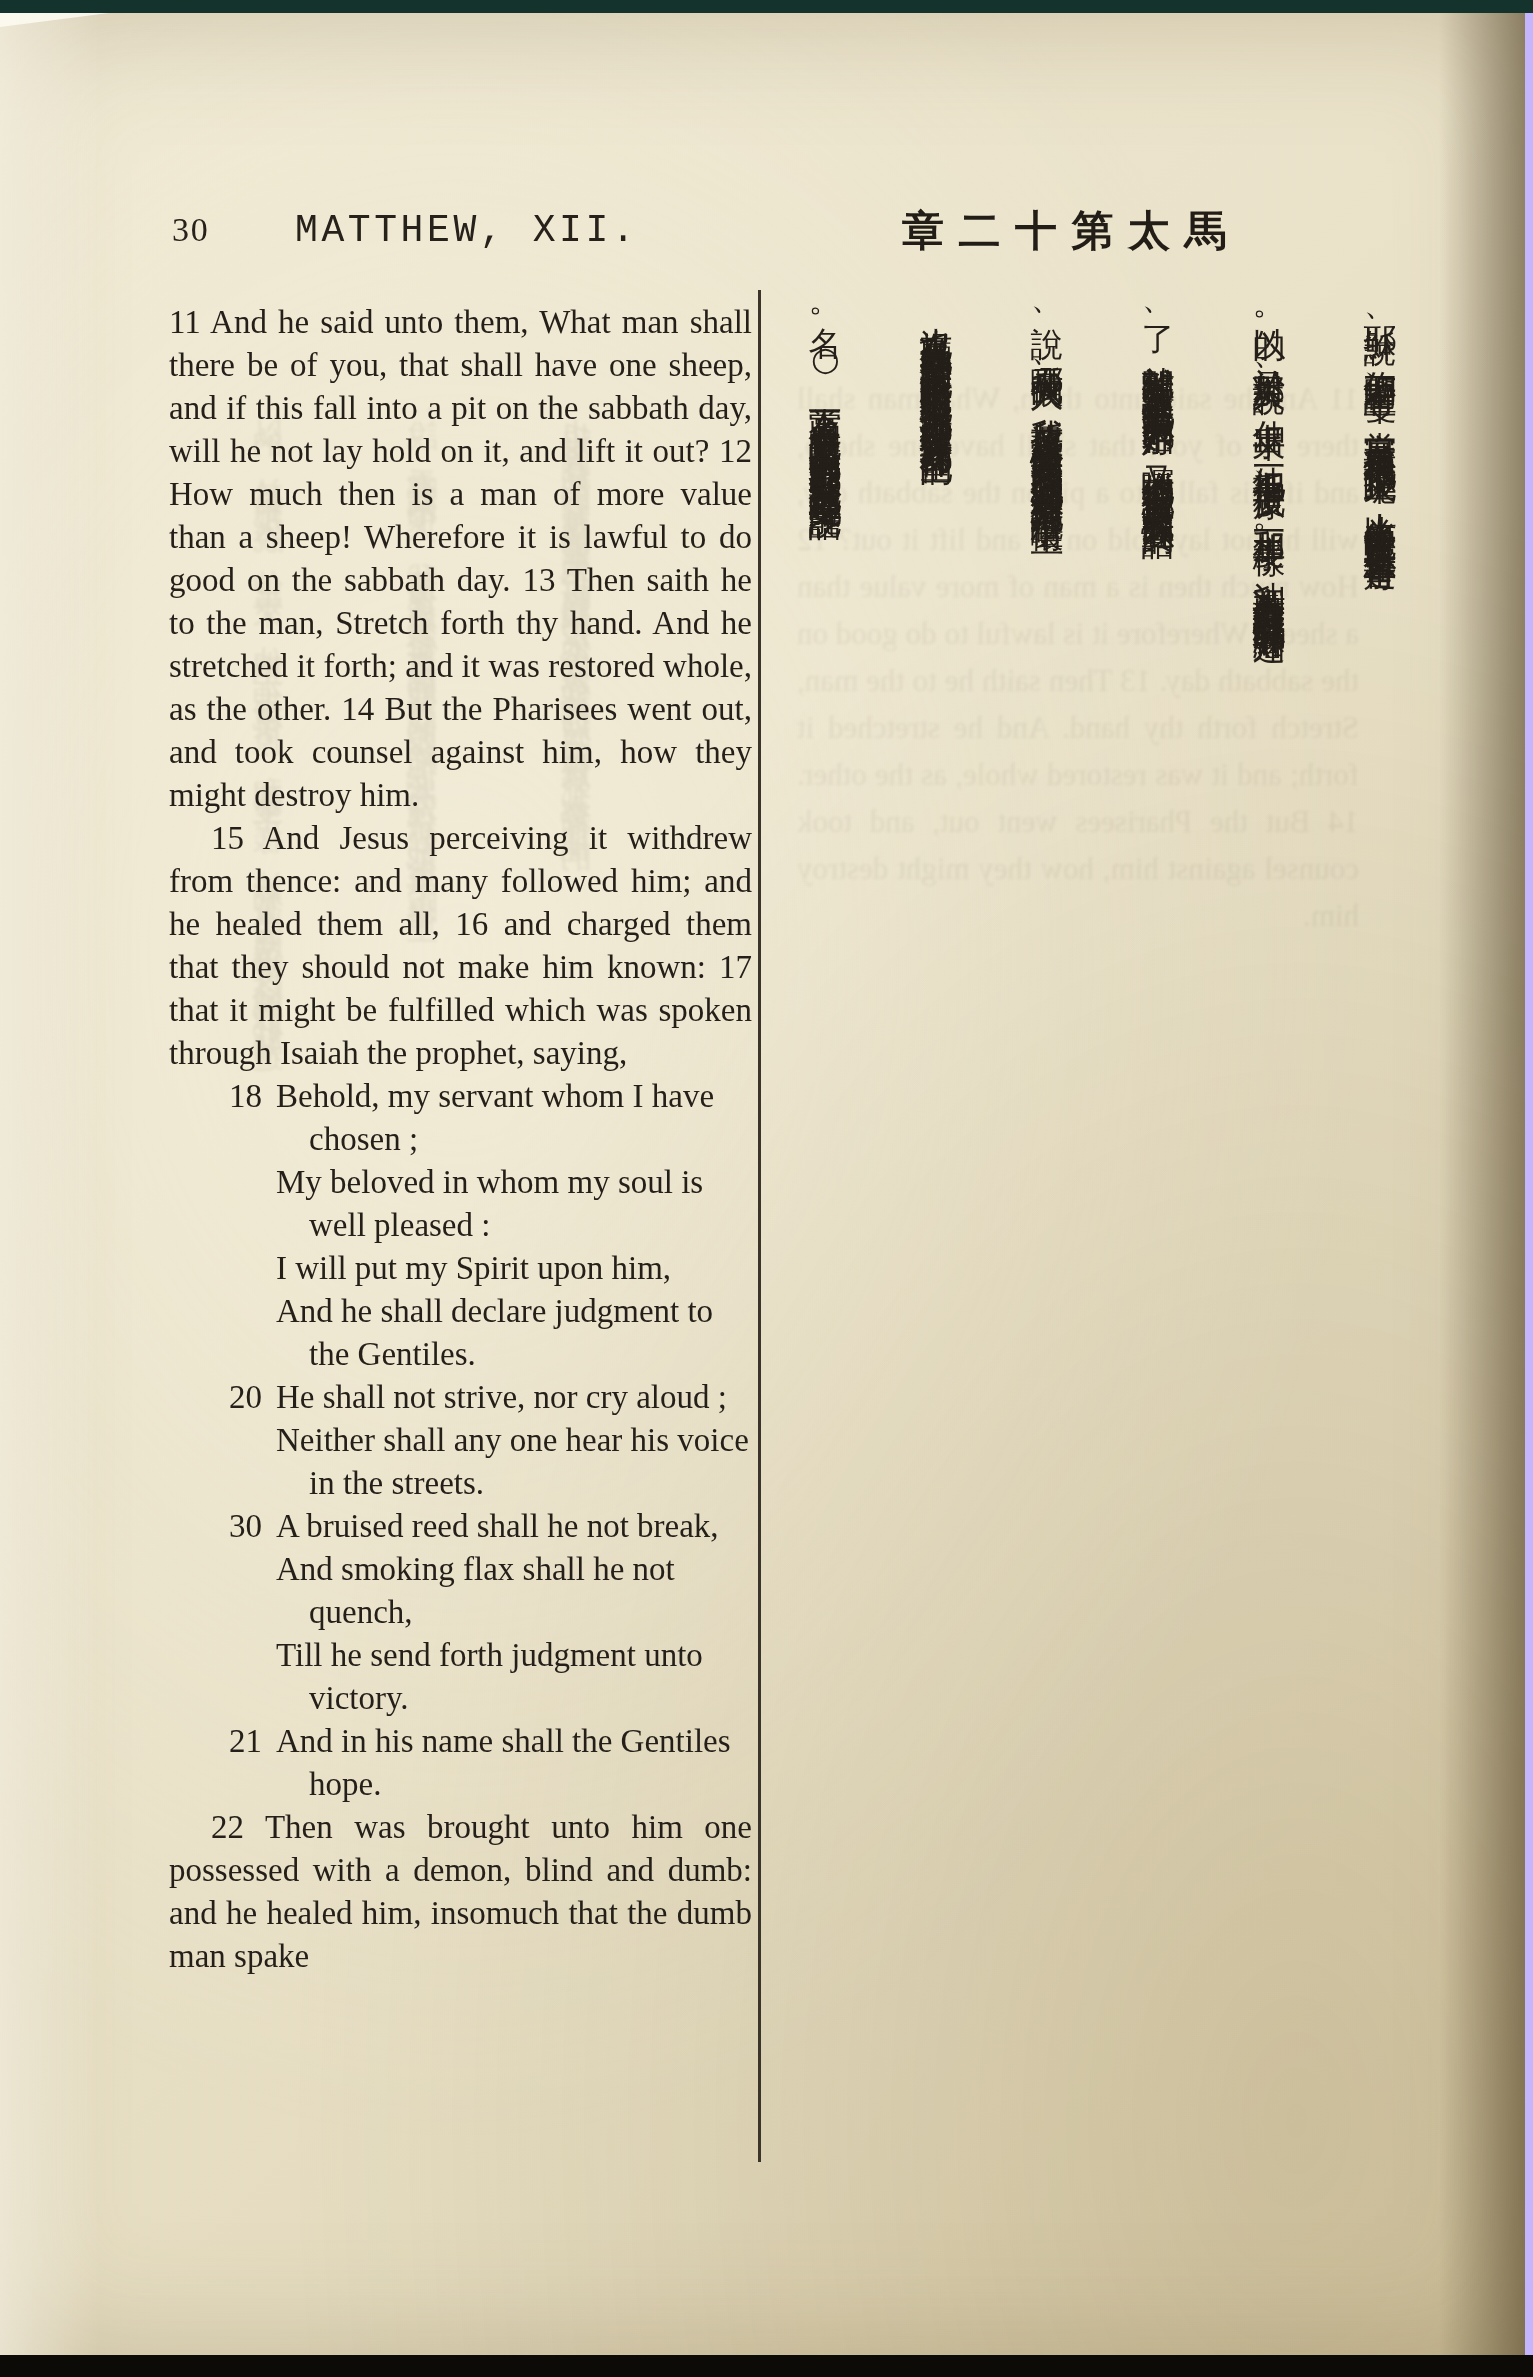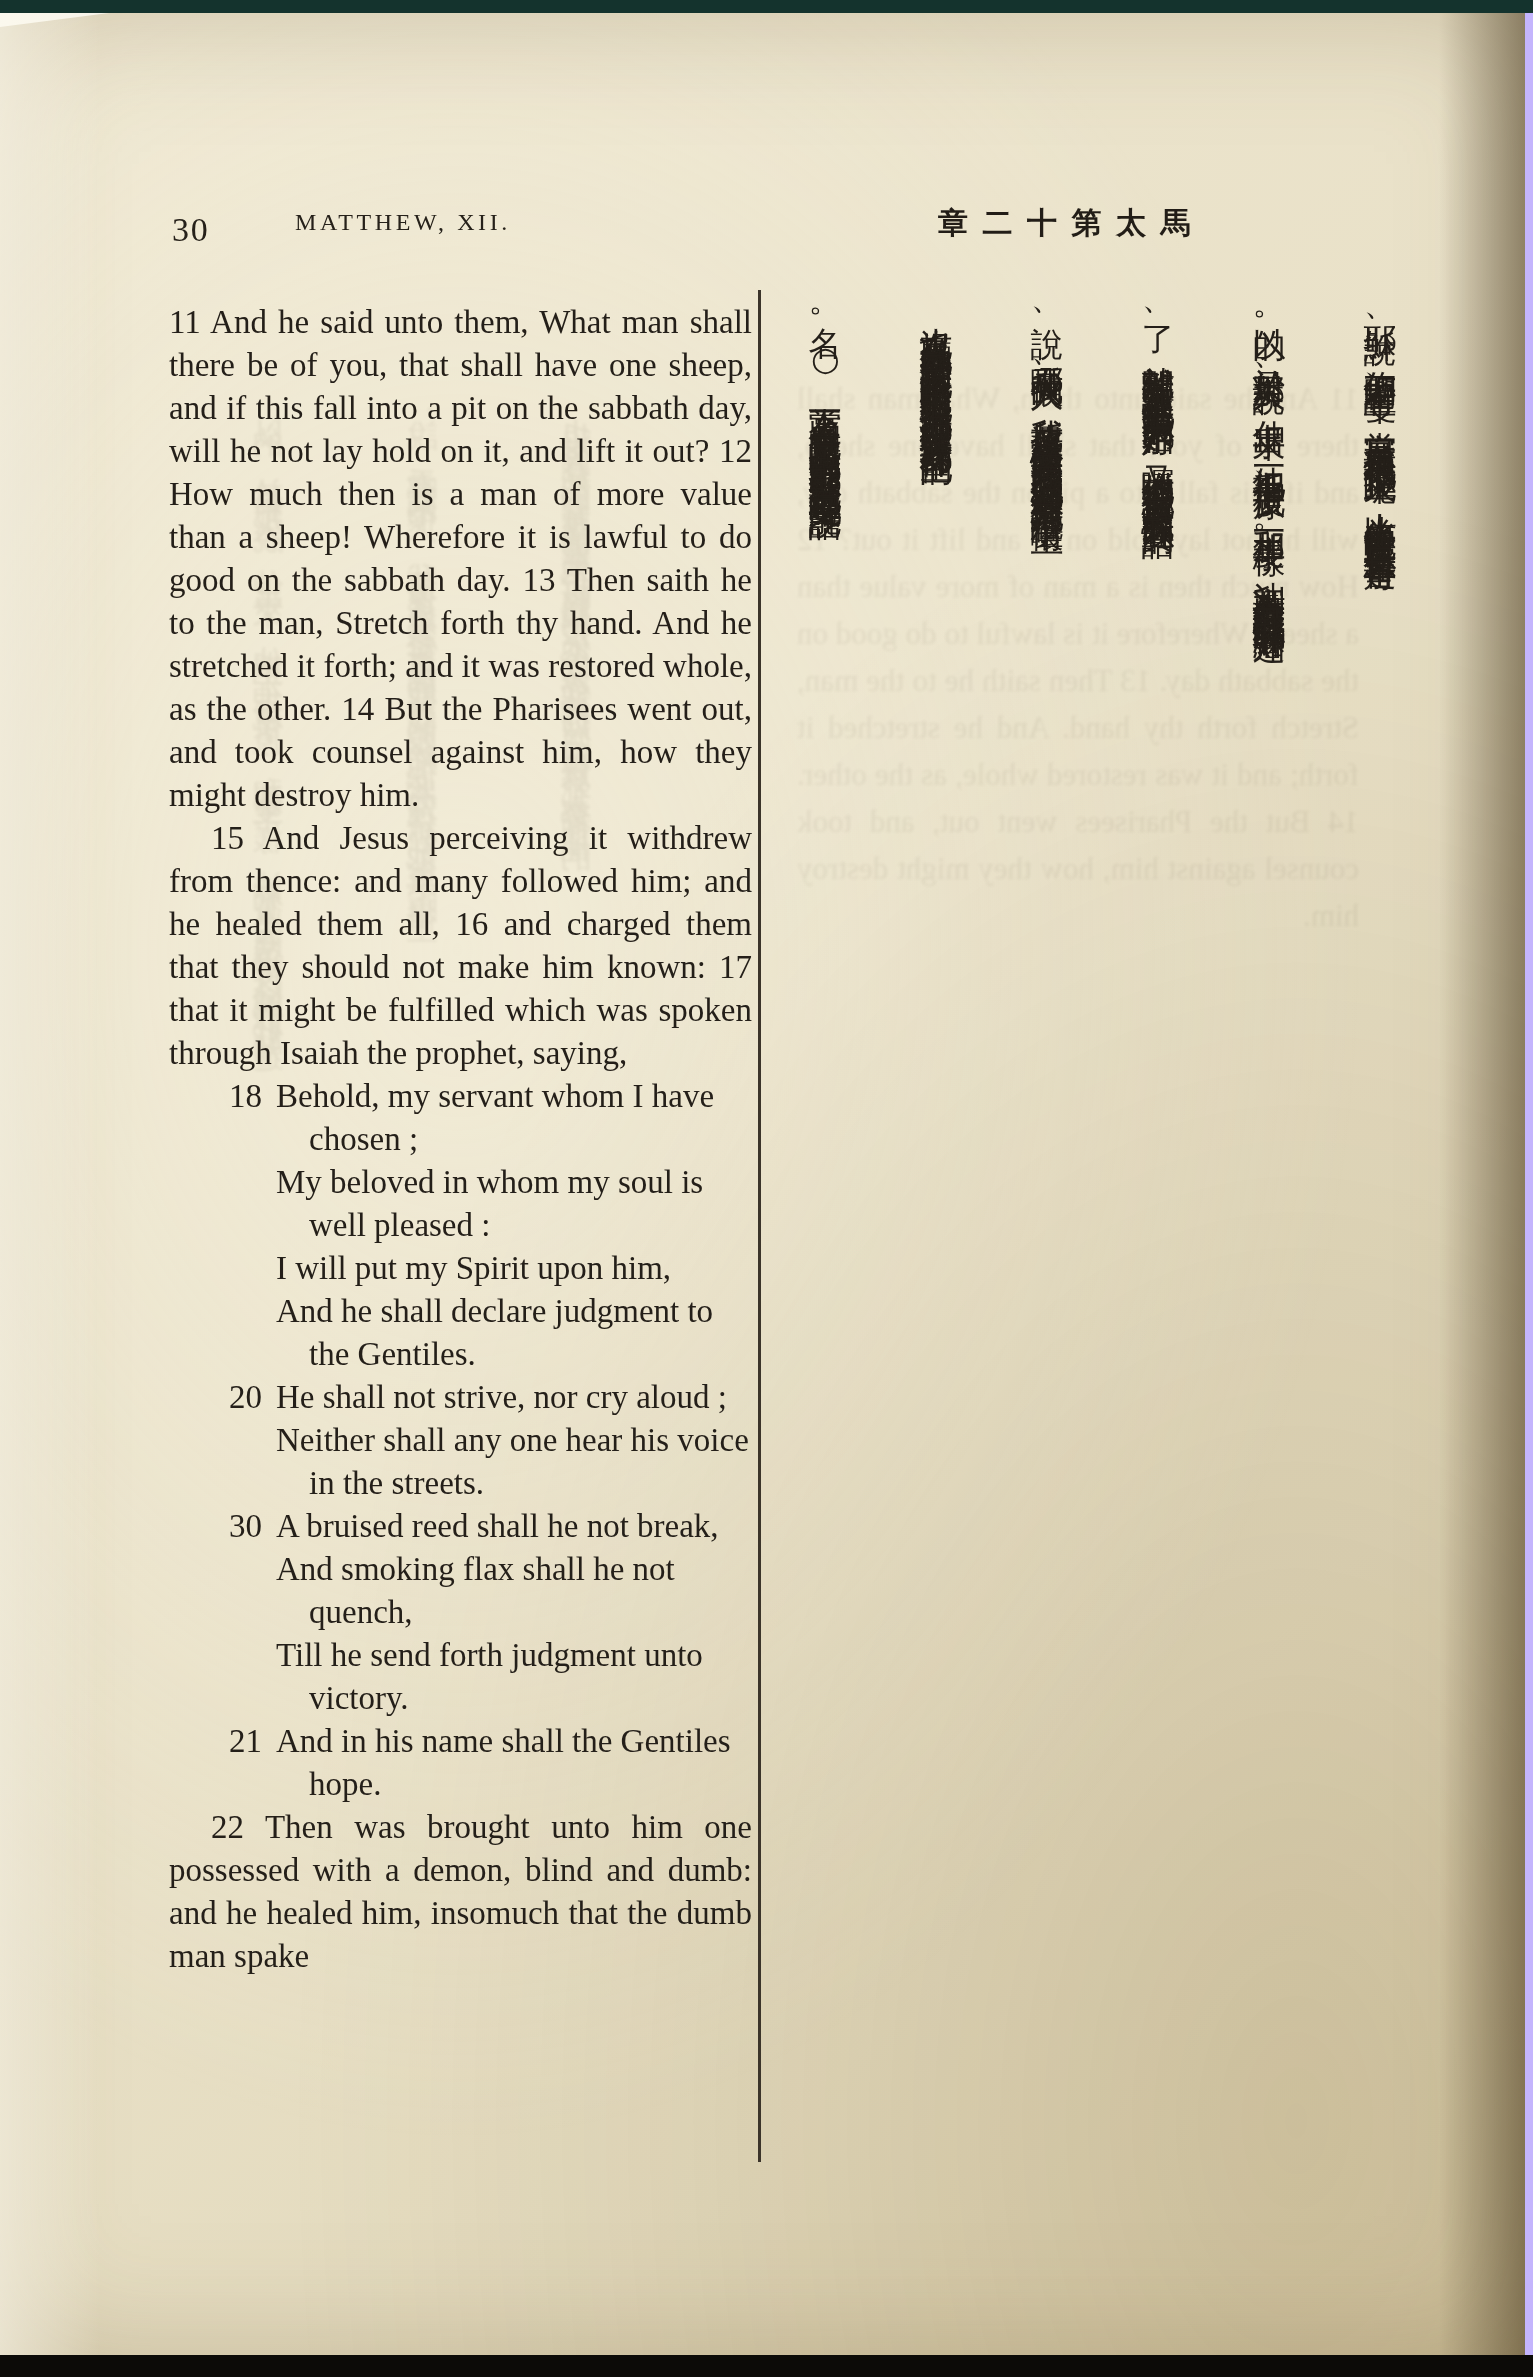--- a/index.html
+++ b/index.html
@@ -14,23 +14,23 @@
            linear-gradient(135deg,#efe8d2 0%, #e9e1c8 45%, #e3dabd 75%, #d9cda9 100%);
          box-shadow: inset 0 0 127px rgba(110,90,50,.28);}
   .left-light{position:absolute;left:0;top:0;bottom:0;width:100px;pointer-events:none;
          background:linear-gradient(to right, rgba(255,252,240,.55), rgba(255,252,240,0));}
   .right-shade{position:absolute;right:0;top:0;bottom:0;width:86px;pointer-events:none;
          background:linear-gradient(to left, rgba(70,55,28,.5), rgba(70,55,28,0));}
   .corner-curl{position:absolute;left:0;top:0;width:0;height:0;pointer-events:none;
          border-top:14.5px solid #f7f4ea;border-right:109px solid transparent;}
 
   .pagenum{position:absolute;left:172px;top:198px;font-size:34px;color:#26211a;letter-spacing:1.8px;}
-  .book-title{position:absolute;left:295px;top:196px;font-size:24px;color:#26211a;letter-spacing:3.6px;}
+  .book-title{position:absolute;left:295px;top:196px;font-size:38px;color:#26211a;letter-spacing:3.6px;font-family:Liberation Mono, monospace;}
   .cn-title{position:absolute;left:870px;top:190px;width:403px;text-align:center;
-         font-size:30px;font-weight:600;color:#221d17;letter-spacing:14.5px;
+         font-size:42px;font-weight:600;color:#221d17;letter-spacing:14.5px;
          font-family:"DejaVu Serif","Liberation Serif",serif;}
 
   .divider{position:absolute;left:758px;top:277px;width:2.7px;height:1872px;background:#3b342a;}
 
   .eng-col{position:absolute;left:169px;top:288px;width:583px;color:#241f19;
          font-size:33px;line-height:43px;text-align:justify;}
   .eng-col p{margin:0;}
   .para.indent{text-indent:42px;}
   .poetry{text-align:left;}
   .pline{padding-left:140px;text-indent:-80px;}

